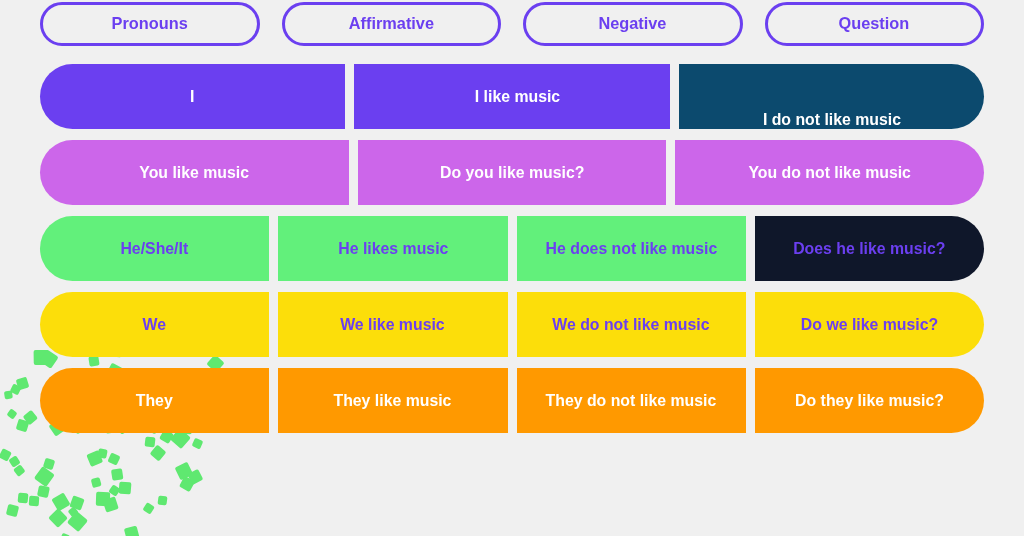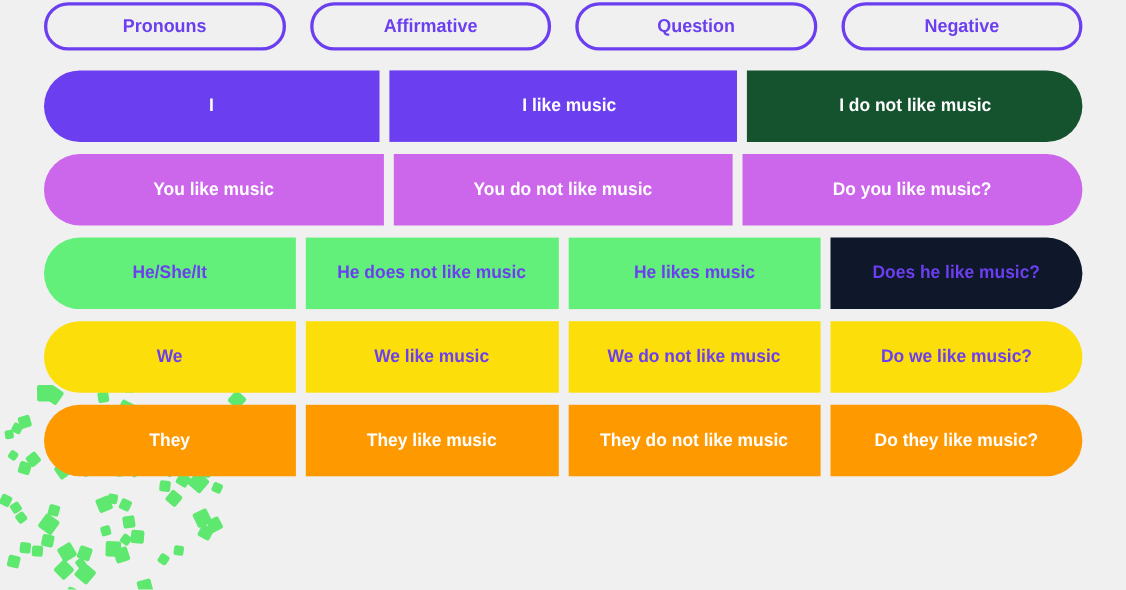--- a/index.html
+++ b/index.html
@@ -212,59 +212,59 @@
 
 
   <div class="header-row" id="header-row">
       <div class="header-pill">
         <span>Pronouns</span>
       </div>
       <div class="header-pill">
         <span>Affirmative</span>
       </div>
       <div class="header-pill">
+        <span>Negative</span>
+      </div>
+      <div class="header-pill">
         <span>Question</span>
-      </div>
-      <div class="header-pill">
-        <span>Negative</span>
       </div>
     </div>
 
   <div class="grid" id="grid">
       <div class="data-row">
         <div class="cell" style="background: rgb(107, 63, 240);">
           <span style="color: rgb(255, 255, 255);">I</span>
         </div>
         <div class="cell" style="background: rgb(107, 63, 240); padding-left: 21px;">
           <span style="color: rgb(255, 255, 255);">I like music</span>
         </div>
-        <div class="cell" style="background: #14532d;">
+        <div class="cell" style="background: #0c4a6e; align-items: flex-end;">
           <span style="color: rgb(255, 255, 255);">I do not like music</span>
         </div>
       </div>
       <div class="data-row">
         <div class="cell" style="background: rgb(204, 102, 234);">
           <span style="color: rgb(255, 255, 255);">You like music</span>
         </div>
         <div class="cell" style="background: rgb(204, 102, 234);">
+          <span style="color: rgb(255, 255, 255);">Do you like music?</span>
+        </div>
+        <div class="cell" style="background: rgb(204, 102, 234);">
           <span style="color: rgb(255, 255, 255);">You do not like music</span>
-        </div>
-        <div class="cell" style="background: rgb(204, 102, 234);">
-          <span style="color: rgb(255, 255, 255);">Do you like music?</span>
         </div>
       </div>
       <div class="data-row">
         <div class="cell" style="background: rgb(98, 240, 123);">
           <span style="color: rgb(107, 63, 240);">He/She/It</span>
         </div>
         <div class="cell" style="background: rgb(98, 240, 123);">
+          <span style="color: rgb(107, 63, 240);">He likes music</span>
+        </div>
+        <div class="cell" style="background: rgb(98, 240, 123);">
           <span style="color: rgb(107, 63, 240);">He does not like music</span>
-        </div>
-        <div class="cell" style="background: rgb(98, 240, 123);">
-          <span style="color: rgb(107, 63, 240);">He likes music</span>
         </div>
         <div class="cell" style="background: #0f172a;">
           <span style="color: rgb(107, 63, 240);">Does he like music?</span>
         </div>
       </div>
       <div class="data-row">
         <div class="cell" style="background: rgb(252, 222, 10);">
           <span style="color: rgb(107, 63, 240);">We</span>
         </div>
         <div class="cell" style="background: rgb(252, 222, 10);">

